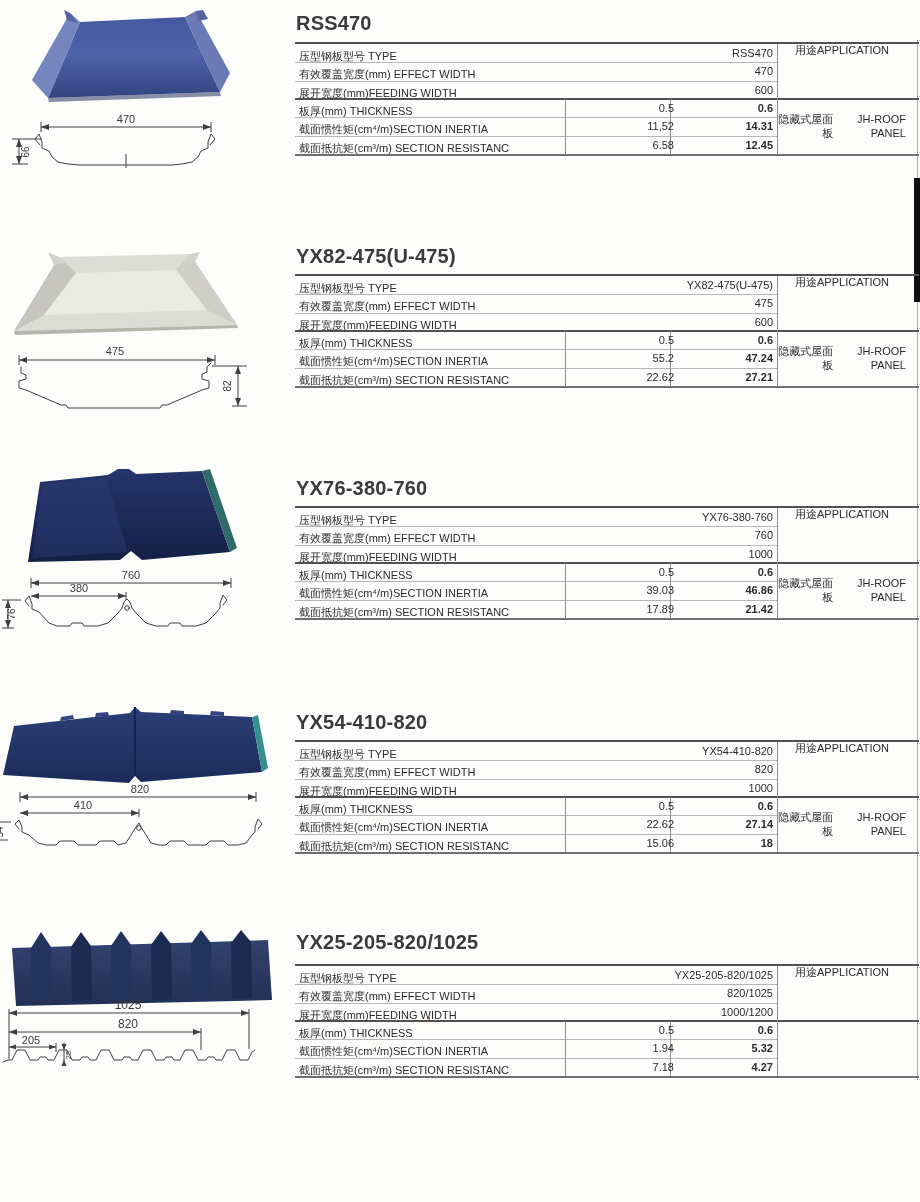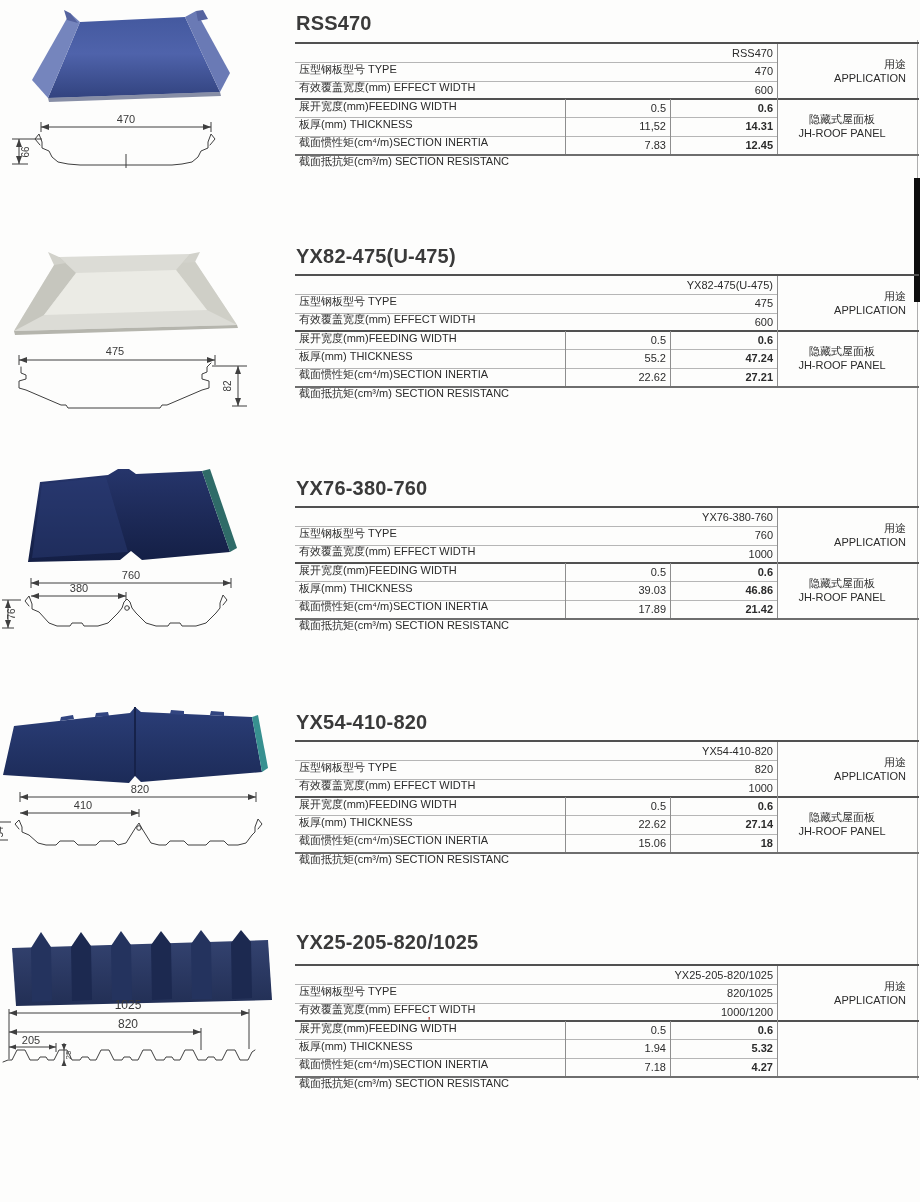--- a/index.html
+++ b/index.html
@@ -13,27 +13,27 @@
   
   .spec-table{position:absolute;left:295px;width:624px;height:110px;
               border-top:2px solid #515151;border-bottom:2px solid #6e6e6e;}
   .hline{position:absolute;left:0;width:482px;height:0;border-top:1px solid #b6b6b6;}
   .sepline{position:absolute;left:0;top:54px;width:624px;height:0;border-top:2px solid #515151;}
   .vl{position:absolute;width:0;border-left:1px solid #8e8e8e;}
   .vl-app{left:482px;top:0;height:110px;}
   .vl-a{left:270px;top:55px;height:55px;}
   .vl-b{left:375px;top:55px;height:55px;}
   .trow{position:absolute;left:0;width:482px;height:18.33px;}
-  .tlbl{position:absolute;left:4px;top:16px;line-height:18.3px;font-size:11px;white-space:nowrap;}
+  .tlbl{position:absolute;left:4px;top:3px;line-height:18.3px;font-size:11px;white-space:nowrap;}
   .tval{position:absolute;top:0;line-height:18.3px;font-size:11px;text-align:right;white-space:nowrap;}
   .tval.vspan{left:0;width:478px;}
-  .tval.c0{left:272px;width:99px;}
+  .tval.c0{left:280px;width:99px;}
   .tval.c1{left:377px;width:101px;font-weight:bold;}
   .appcol{position:absolute;left:483px;top:0;width:141px;height:110px;}
-  .appzone{position:absolute;left:0;width:141px;height:55px;display:flex;flex-direction:column;
+  .appzone{position:absolute;left:0;width:141px;height:55px;display:flex;flex-direction:row;
            justify-content:center;box-sizing:border-box;padding-right:13px;text-align:right;
            font-size:11px;line-height:13.5px;}
   .appzone.z2{top:55px;align-items:center;}
 
   
   svg text{font-family:"Liberation Sans",sans-serif;fill:#3a3a3a;}
   .dimtext{font-size:11px;}
   .dimtext-lg{font-size:12px;}
   .dimtext-sm{font-size:10px;}
   .dimtext-xs{font-size:8px;}
@@ -117,21 +117,21 @@
           <div class="tval c0">0.5</div>
           <div class="tval c1">0.6</div>
         </div>
         <div class="trow" style="top: 73.32px;">
           <div class="tlbl">截面惯性矩(cm⁴/m)SECTION INERTIA</div>
           <div class="tval c0">11,52</div>
           <div class="tval c1">14.31</div>
         </div>
         <div class="trow" style="top: 91.65px;">
           <div class="tlbl">截面抵抗矩(cm³/m) SECTION RESISTANC</div>
-          <div class="tval c0">7.83</div>
+          <div class="tval c0">6.58</div>
           <div class="tval c1">12.45</div>
         </div>
       </div>
   </div>
 
   <div class="sec">
     <svg class="photo" style="left:4px;top:252px" width="242" height="85" viewBox="0 0 242 85">
       <polygon points="55,5 186,2 233,73 10,79" fill="#dcdcd6"></polygon>
       <polygon points="55,5 72,21 40,63 10,79" fill="#c6c6be"></polygon>
       <polygon points="186,2 172,18 203,58 233,73" fill="#cfcfc7"></polygon>

